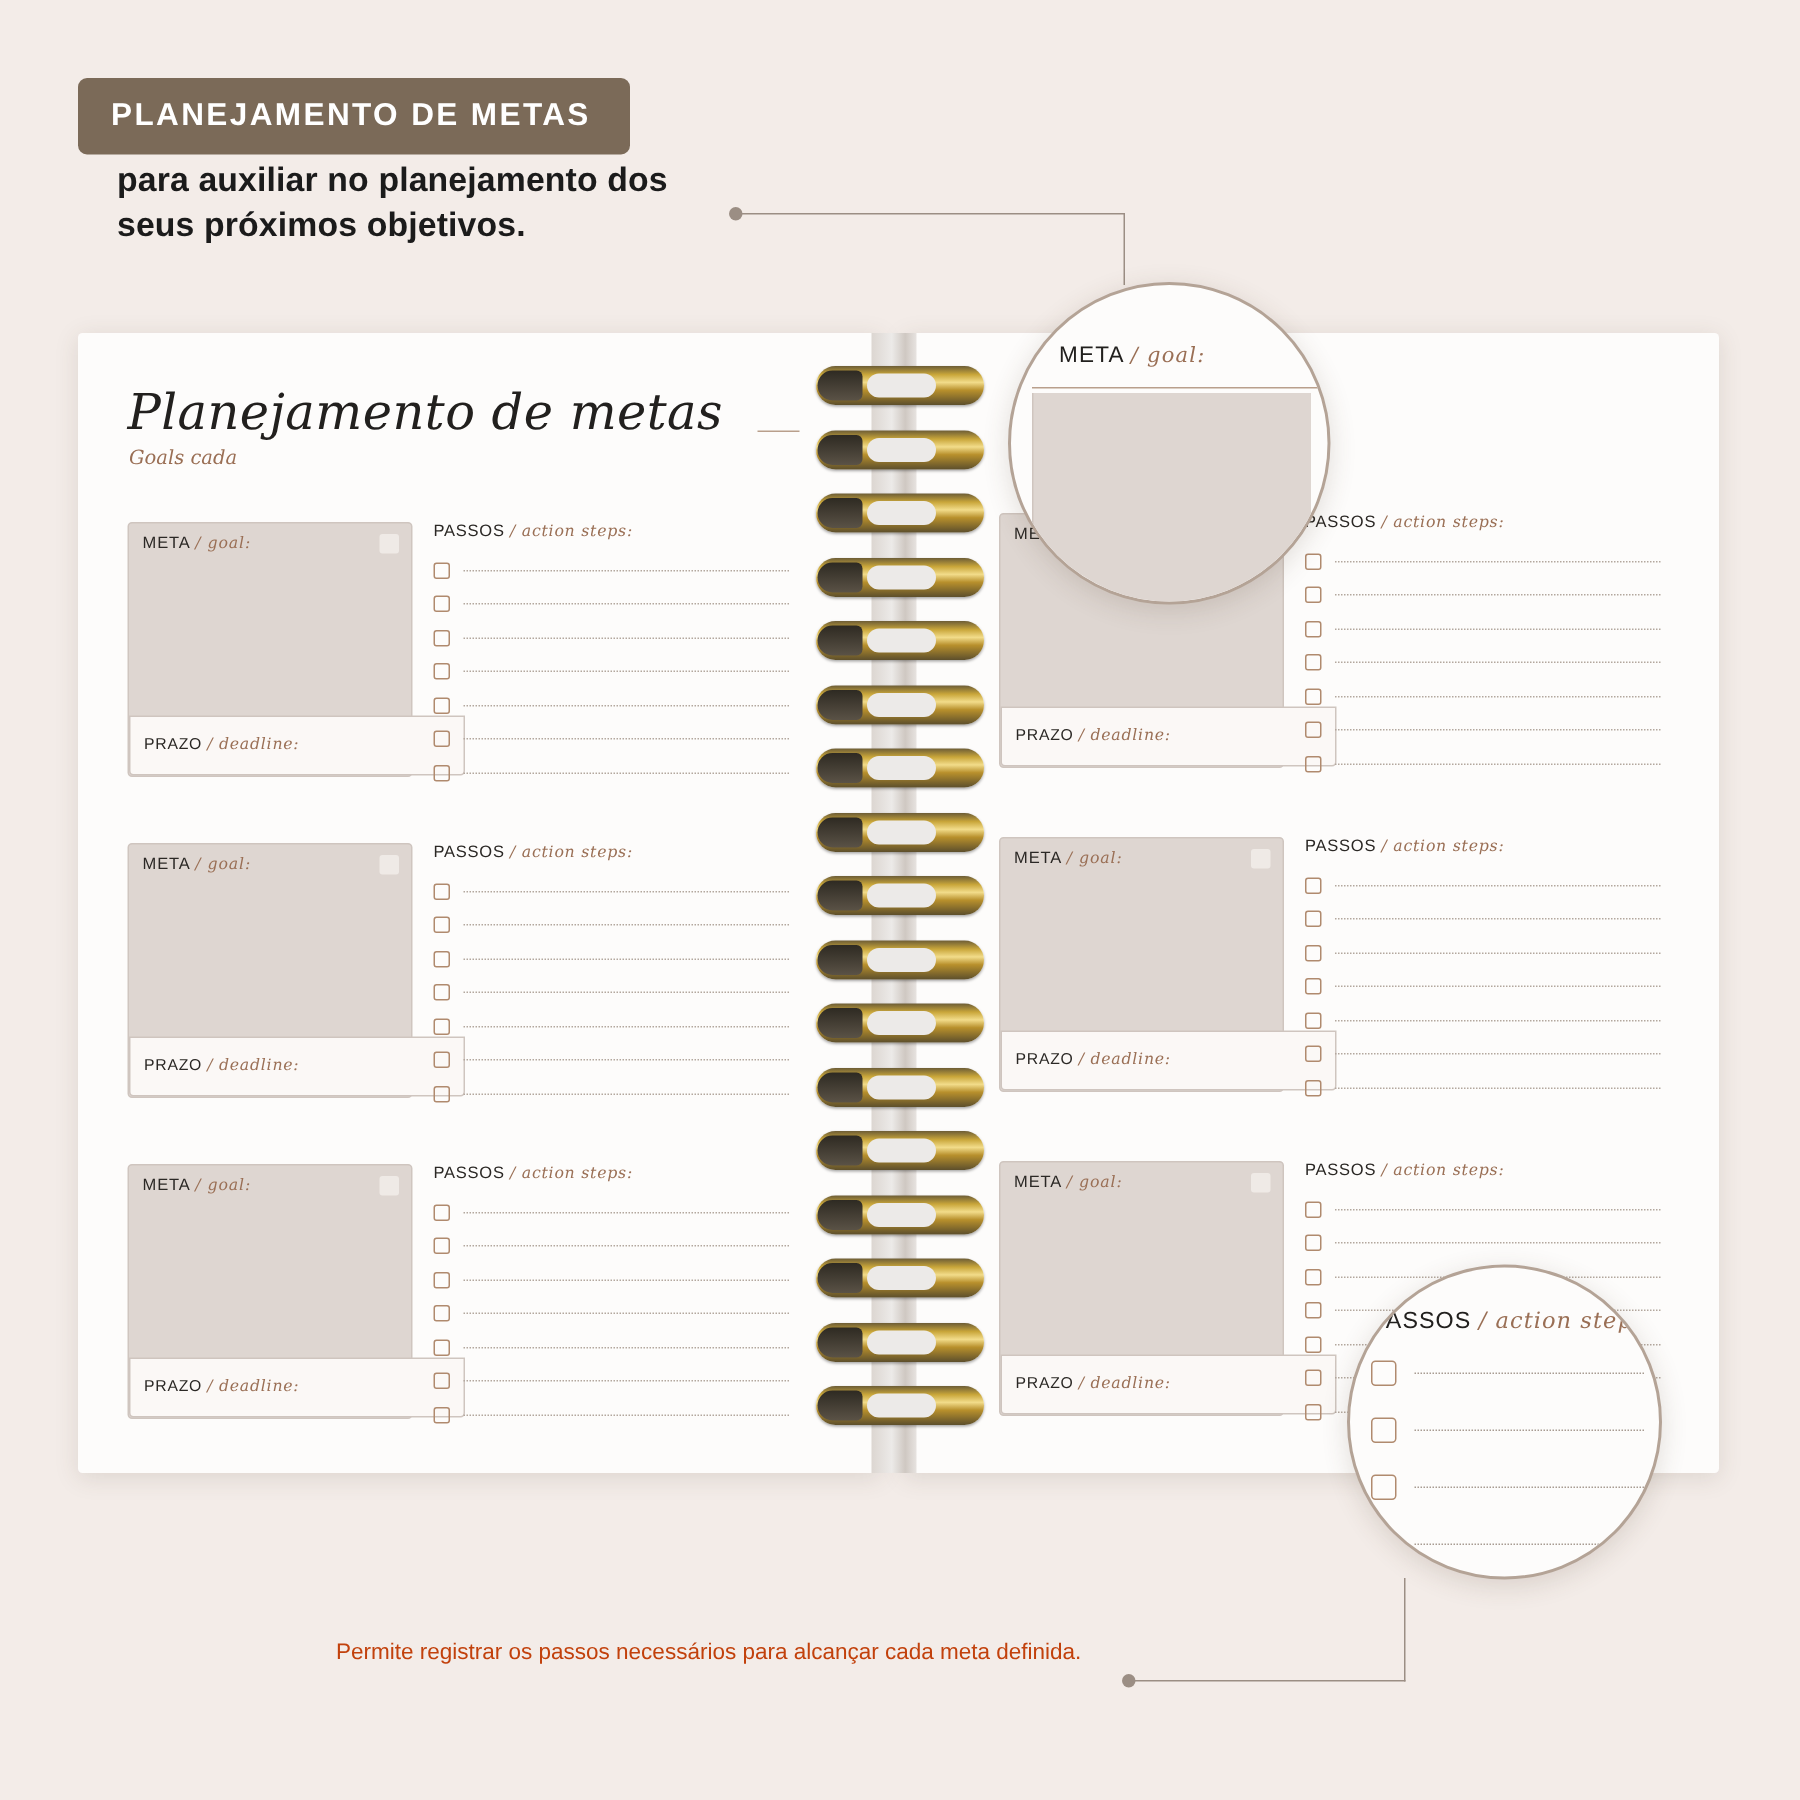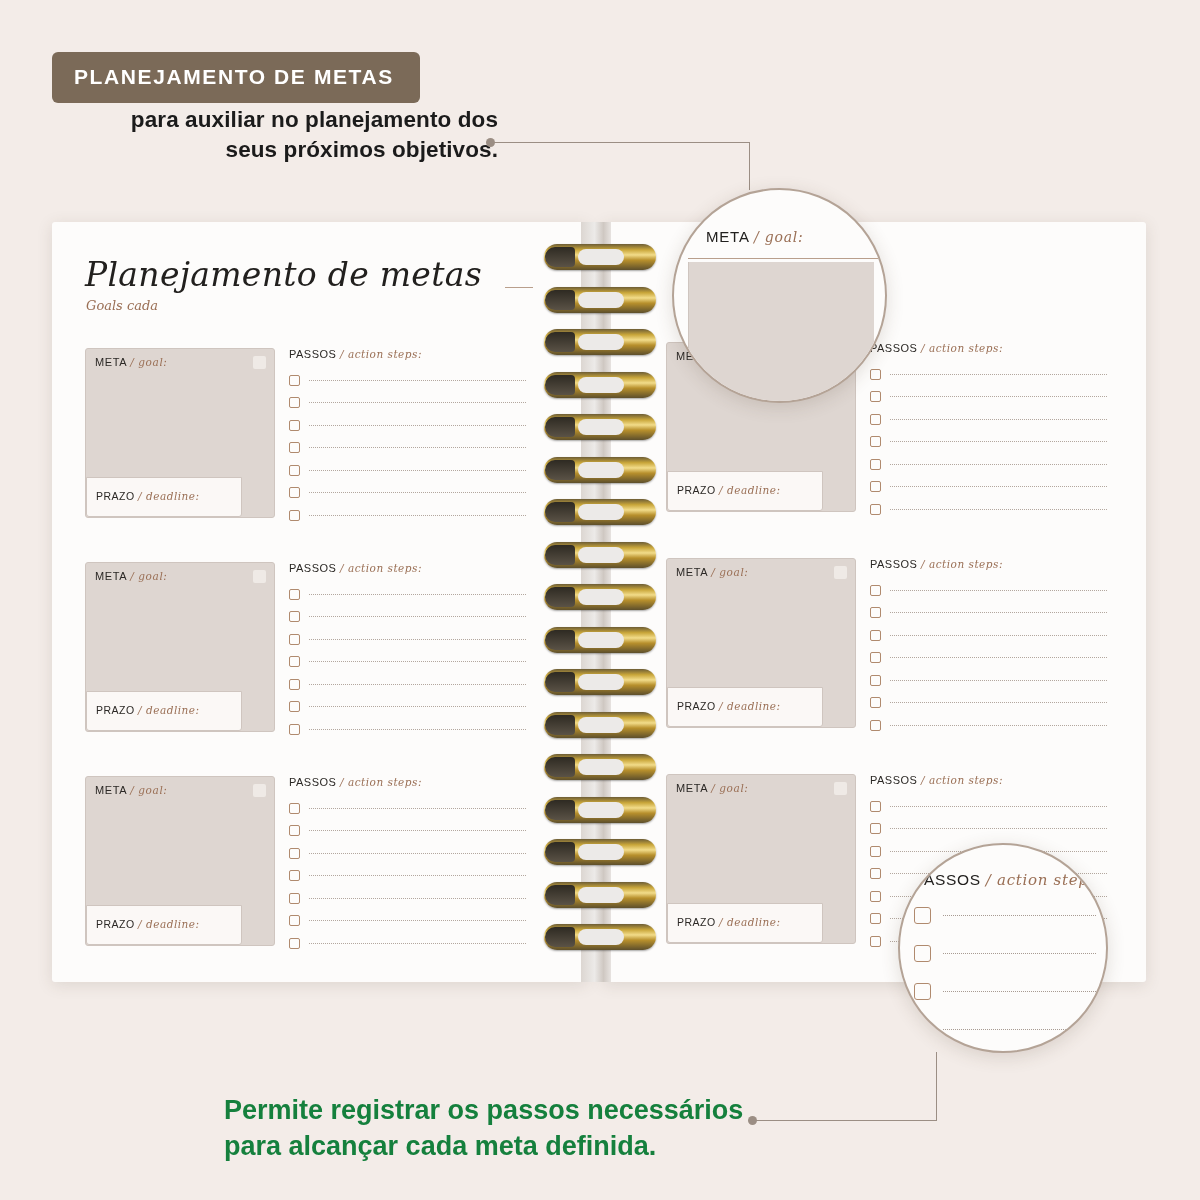--- a/index.html
+++ b/index.html
@@ -18,21 +18,20 @@
     background:#7b6a58; color:#ffffff;
     padding:13px 26px 14px 22px;
     border-radius:6px;
     font-size:21px; font-weight:bold; letter-spacing:1.6px;
   }
   .subtitle {
     position:absolute; left:78px; top:105px;
     font-size:22.5px; font-weight:bold; color:#1b1b1b;
     line-height:1.32; letter-spacing:.1px;
     width:420px;
-    text-align:right;
   }
 
   
   .lead-top {
     position:absolute; left:490px; top:142px; width:260px; height:1px;
     background:#9b8e84;
   }
   .lead-top-dot {
     position:absolute; left:486px; top:138px; width:9px; height:9px;
     border-radius:50%; background:#9b8e84;
@@ -49,21 +48,21 @@
     position:absolute; left:748px; top:1116px; width:9px; height:9px;
     border-radius:50%; background:#9b8e84;
   }
   .lead-bot-v {
     position:absolute; left:936px; top:1052px; width:1px; height:69px;
     background:#9b8e84;
   }
 
   .footnote {
     position:absolute; left:224px; top:1092px;
-    font-size:27px; font-weight:bold; color:#15803d;
+    font-size:15px; font-weight:normal; color:#c2410c;
     line-height:1.34; width:540px;
   }
 
   
   .notebook {
     position:absolute; left:52px; top:222px;
     width:1094px; height:760px;
   }
   .page {
     position:absolute; top:0; height:760px;
@@ -119,21 +118,21 @@
   .meta-label {
     position:absolute; left:9px; top:7px;
     font-size:11px; letter-spacing:.6px; color:#2b2825;
   }
   .meta-label em { font-family:"DejaVu Serif", serif; color:#9a6f55; font-style:italic; font-size:10.5px; }
   .meta-check {
     position:absolute; right:8px; top:7px; width:13px; height:13px;
     background:#efeae6; border-radius:2px;
   }
   .prazo-box {
-    position:absolute; left:0; bottom:0; width:156px; height:40px;
+    position:absolute; left:0; bottom:0; width:224px; height:40px;
     background:#fbf8f6; border:1px solid #cfc5bf; border-radius:0 0 3px 3px;
   }
   .prazo-label {
     position:absolute; left:9px; top:12px; font-size:10.5px; letter-spacing:.5px; color:#2b2825;
   }
   .prazo-label em { font-family:"DejaVu Serif", serif; color:#9a6f55; font-style:italic; }
 
   .steps { position:absolute; left:204px; top:0; width:237px; }
   .steps-label { font-size:11px; letter-spacing:.5px; color:#2b2825; margin-bottom:9px; }
   .steps-label em { font-family:"DejaVu Serif", serif; color:#9a6f55; font-style:italic; font-size:10.5px; }

